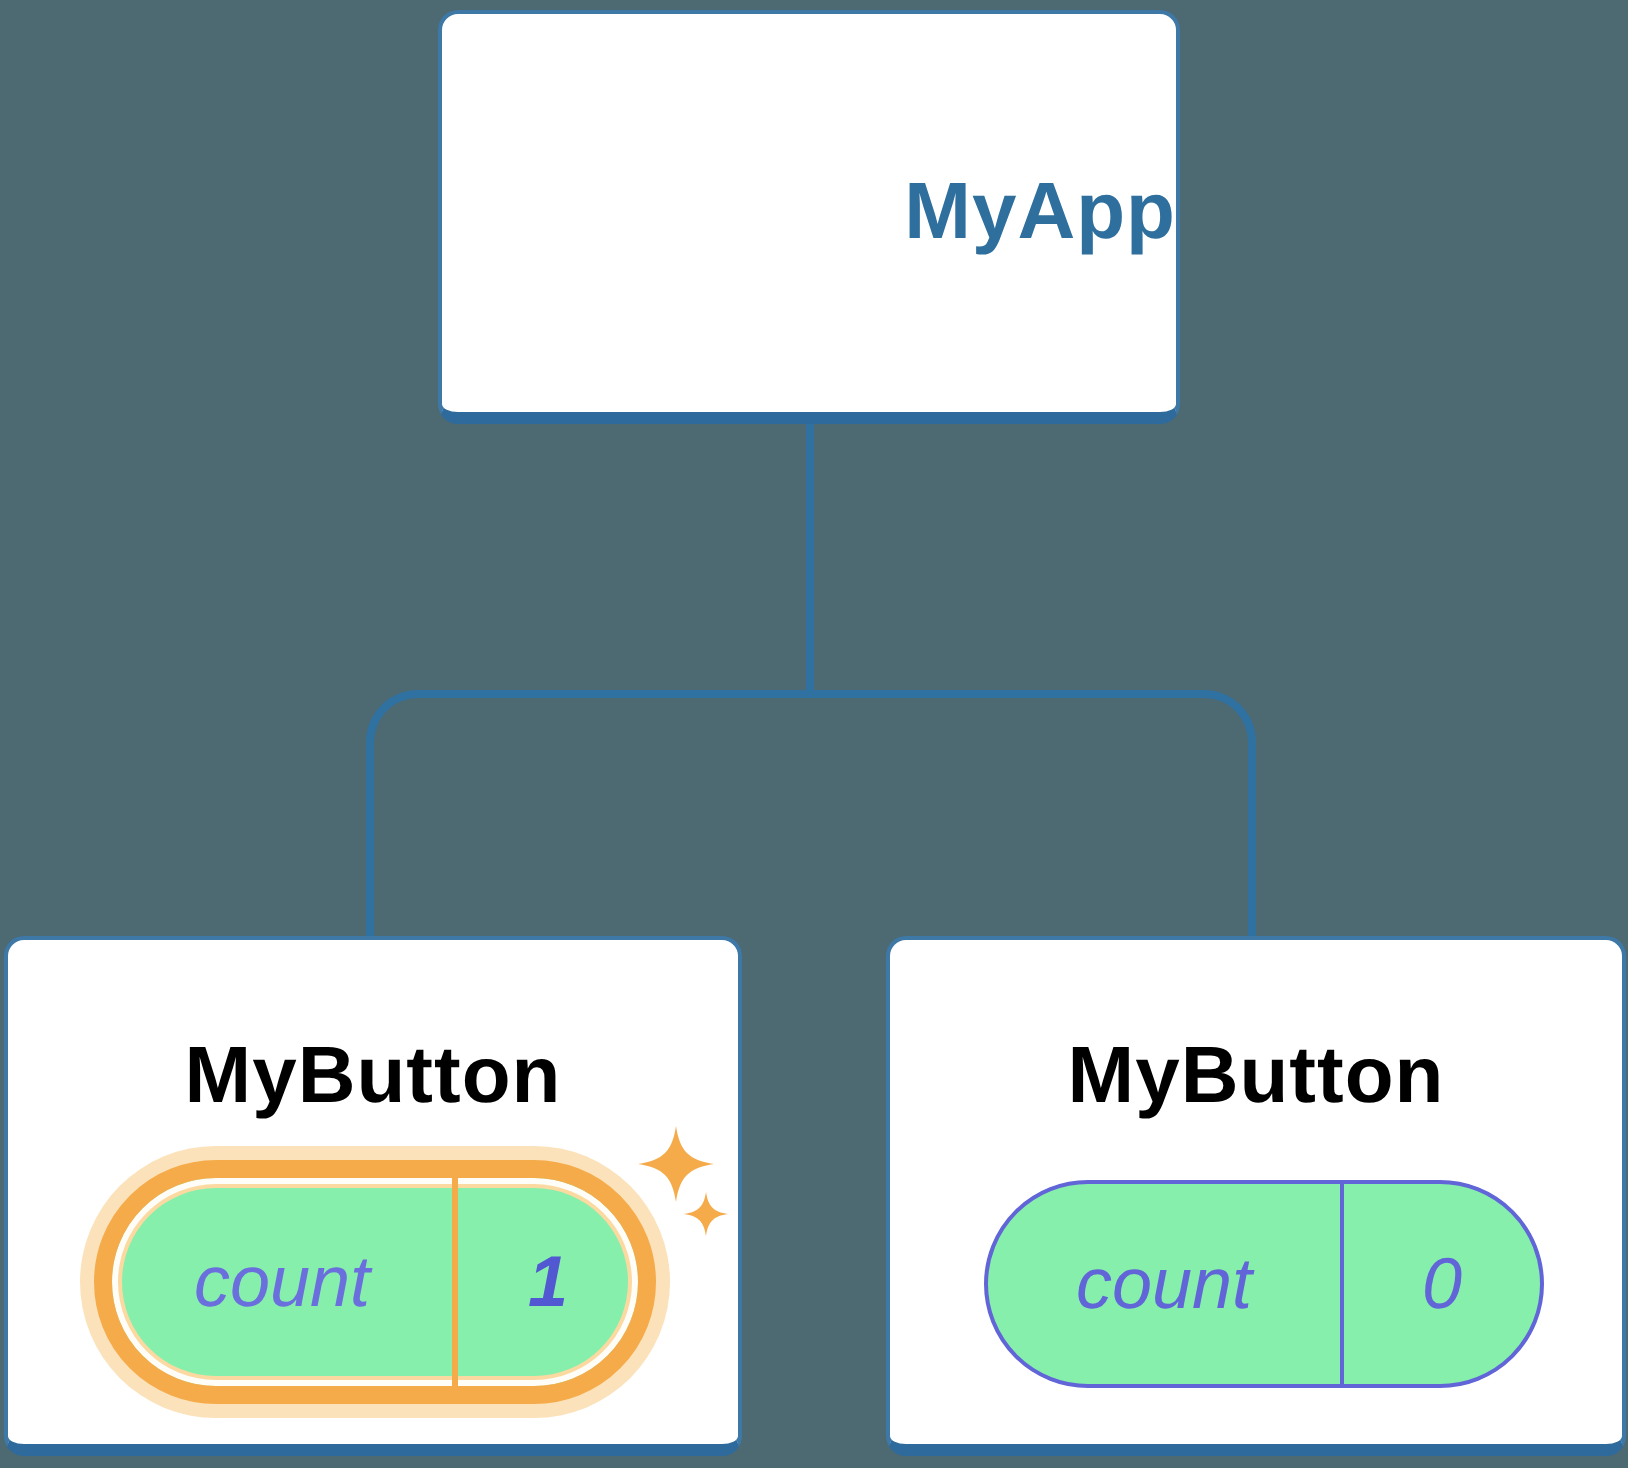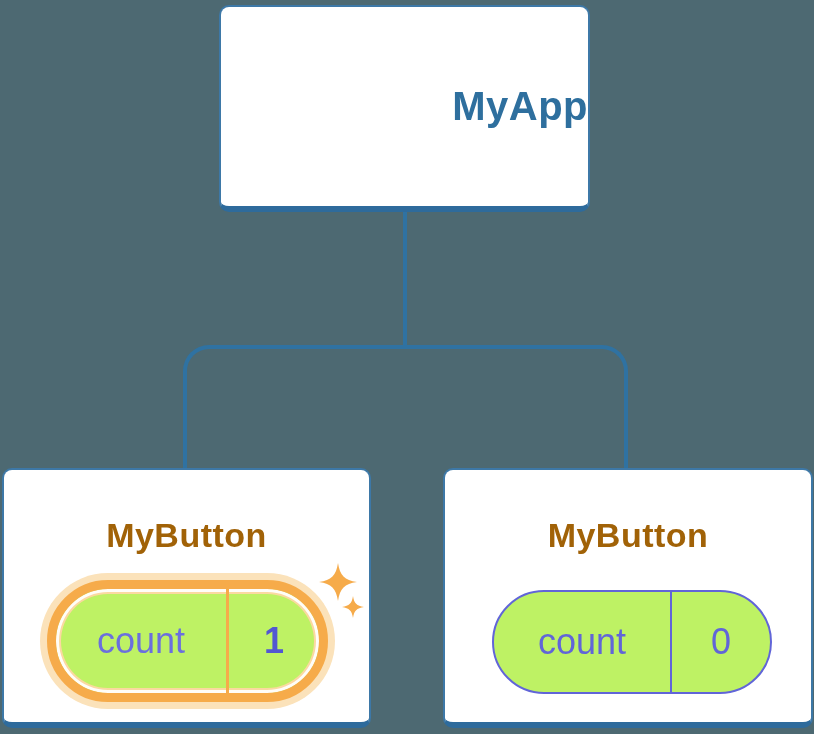--- a/index.html
+++ b/index.html
@@ -47,30 +47,31 @@
   .card-child-left  { left: 2px;   top: 468px; width: 369px; height: 260px; }
   .card-child-right { left: 443px; top: 468px; width: 370px; height: 260px; }
 
   .root-title {
     font-size: 40px; font-weight: 700;
     color: #2e6f9e; letter-spacing: 0.5px;
   }
   .child-title {
     position: absolute; left: 0; top: 46px;
     width: 100%; text-align: center;
-    font-size: 34px; font-weight: 700;
-    color: #a16207; letter-spacing: 0.5px;
+    font-size: 40px; font-weight: 700;
+    color: #000000; letter-spacing: 0.5px;
   }
 
   
   .pill {
     position: absolute;
     display: flex;
     align-items: stretch;
-    background: #bef264;
+    background: #86efac;
+    font-style: italic;
   }
   .pill-highlight {
     left: 43px; top: 110px;
     width: 281px; height: 122px;
     border: 9px solid #f6ab4a;
     border-radius: 61px;
     box-shadow: 0 0 0 7px #fbe2ba,
                 inset 0 0 0 3px #fffdf8,
                 inset 0 0 0 5px #fbd9a0;
     overflow: hidden;

